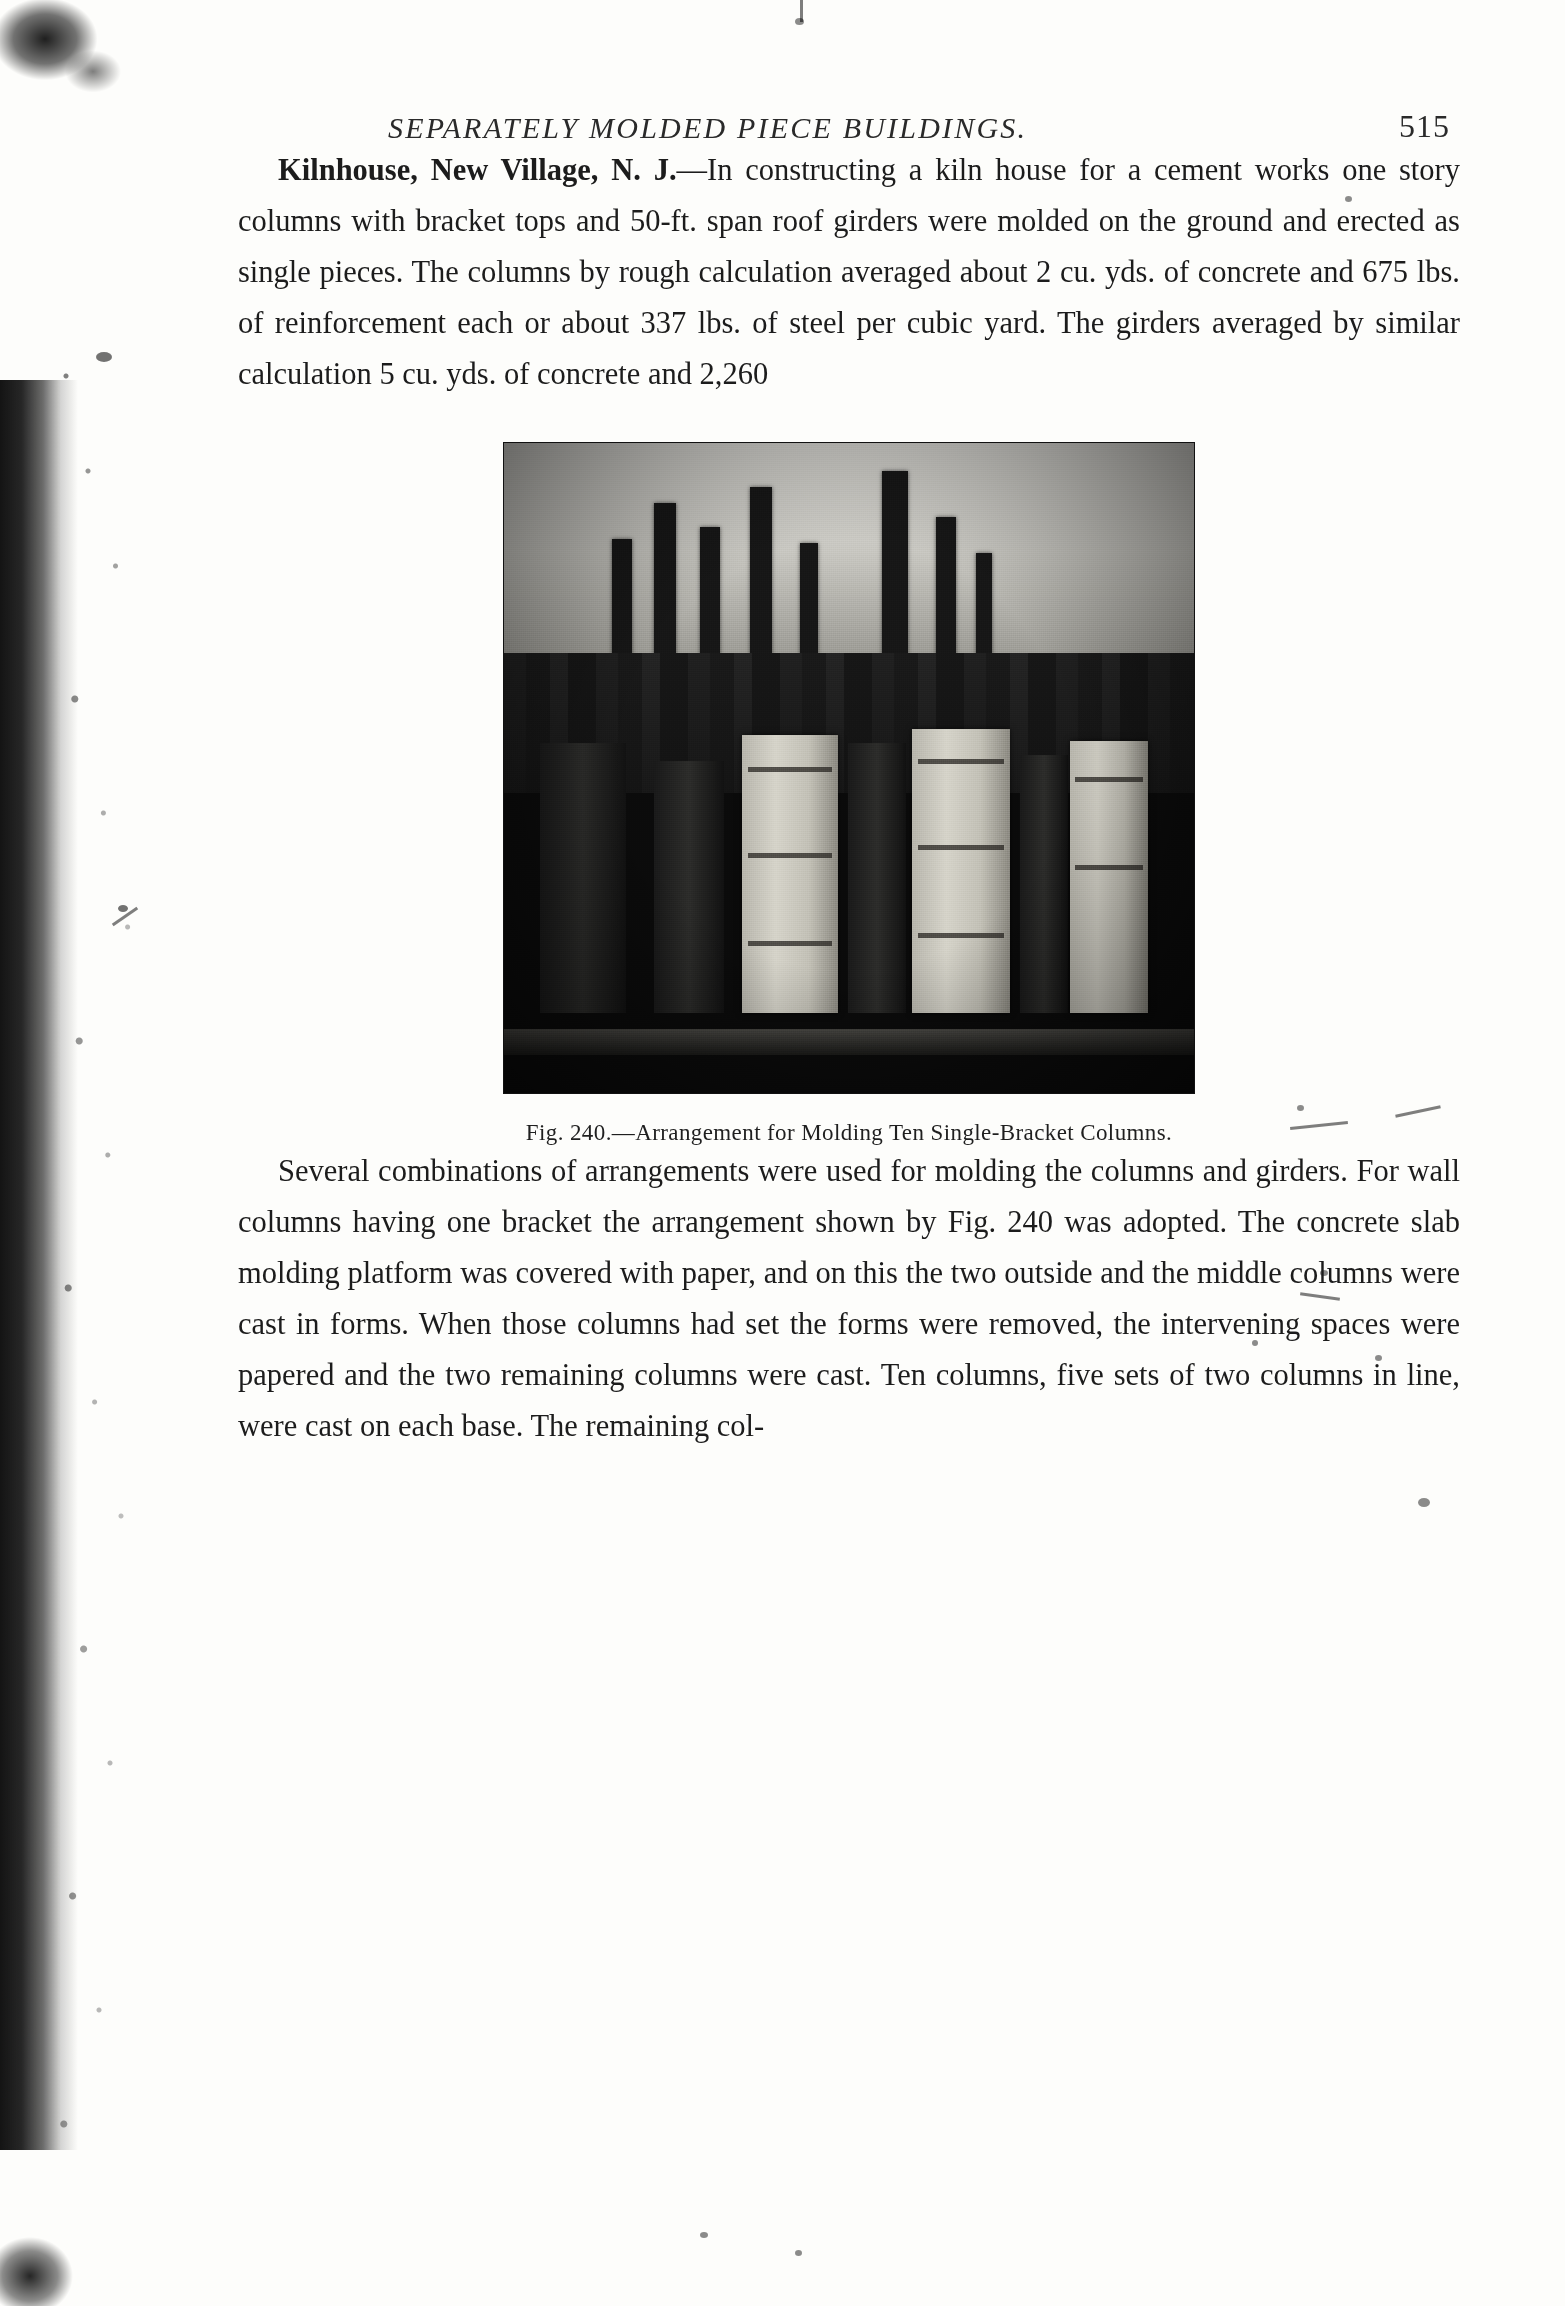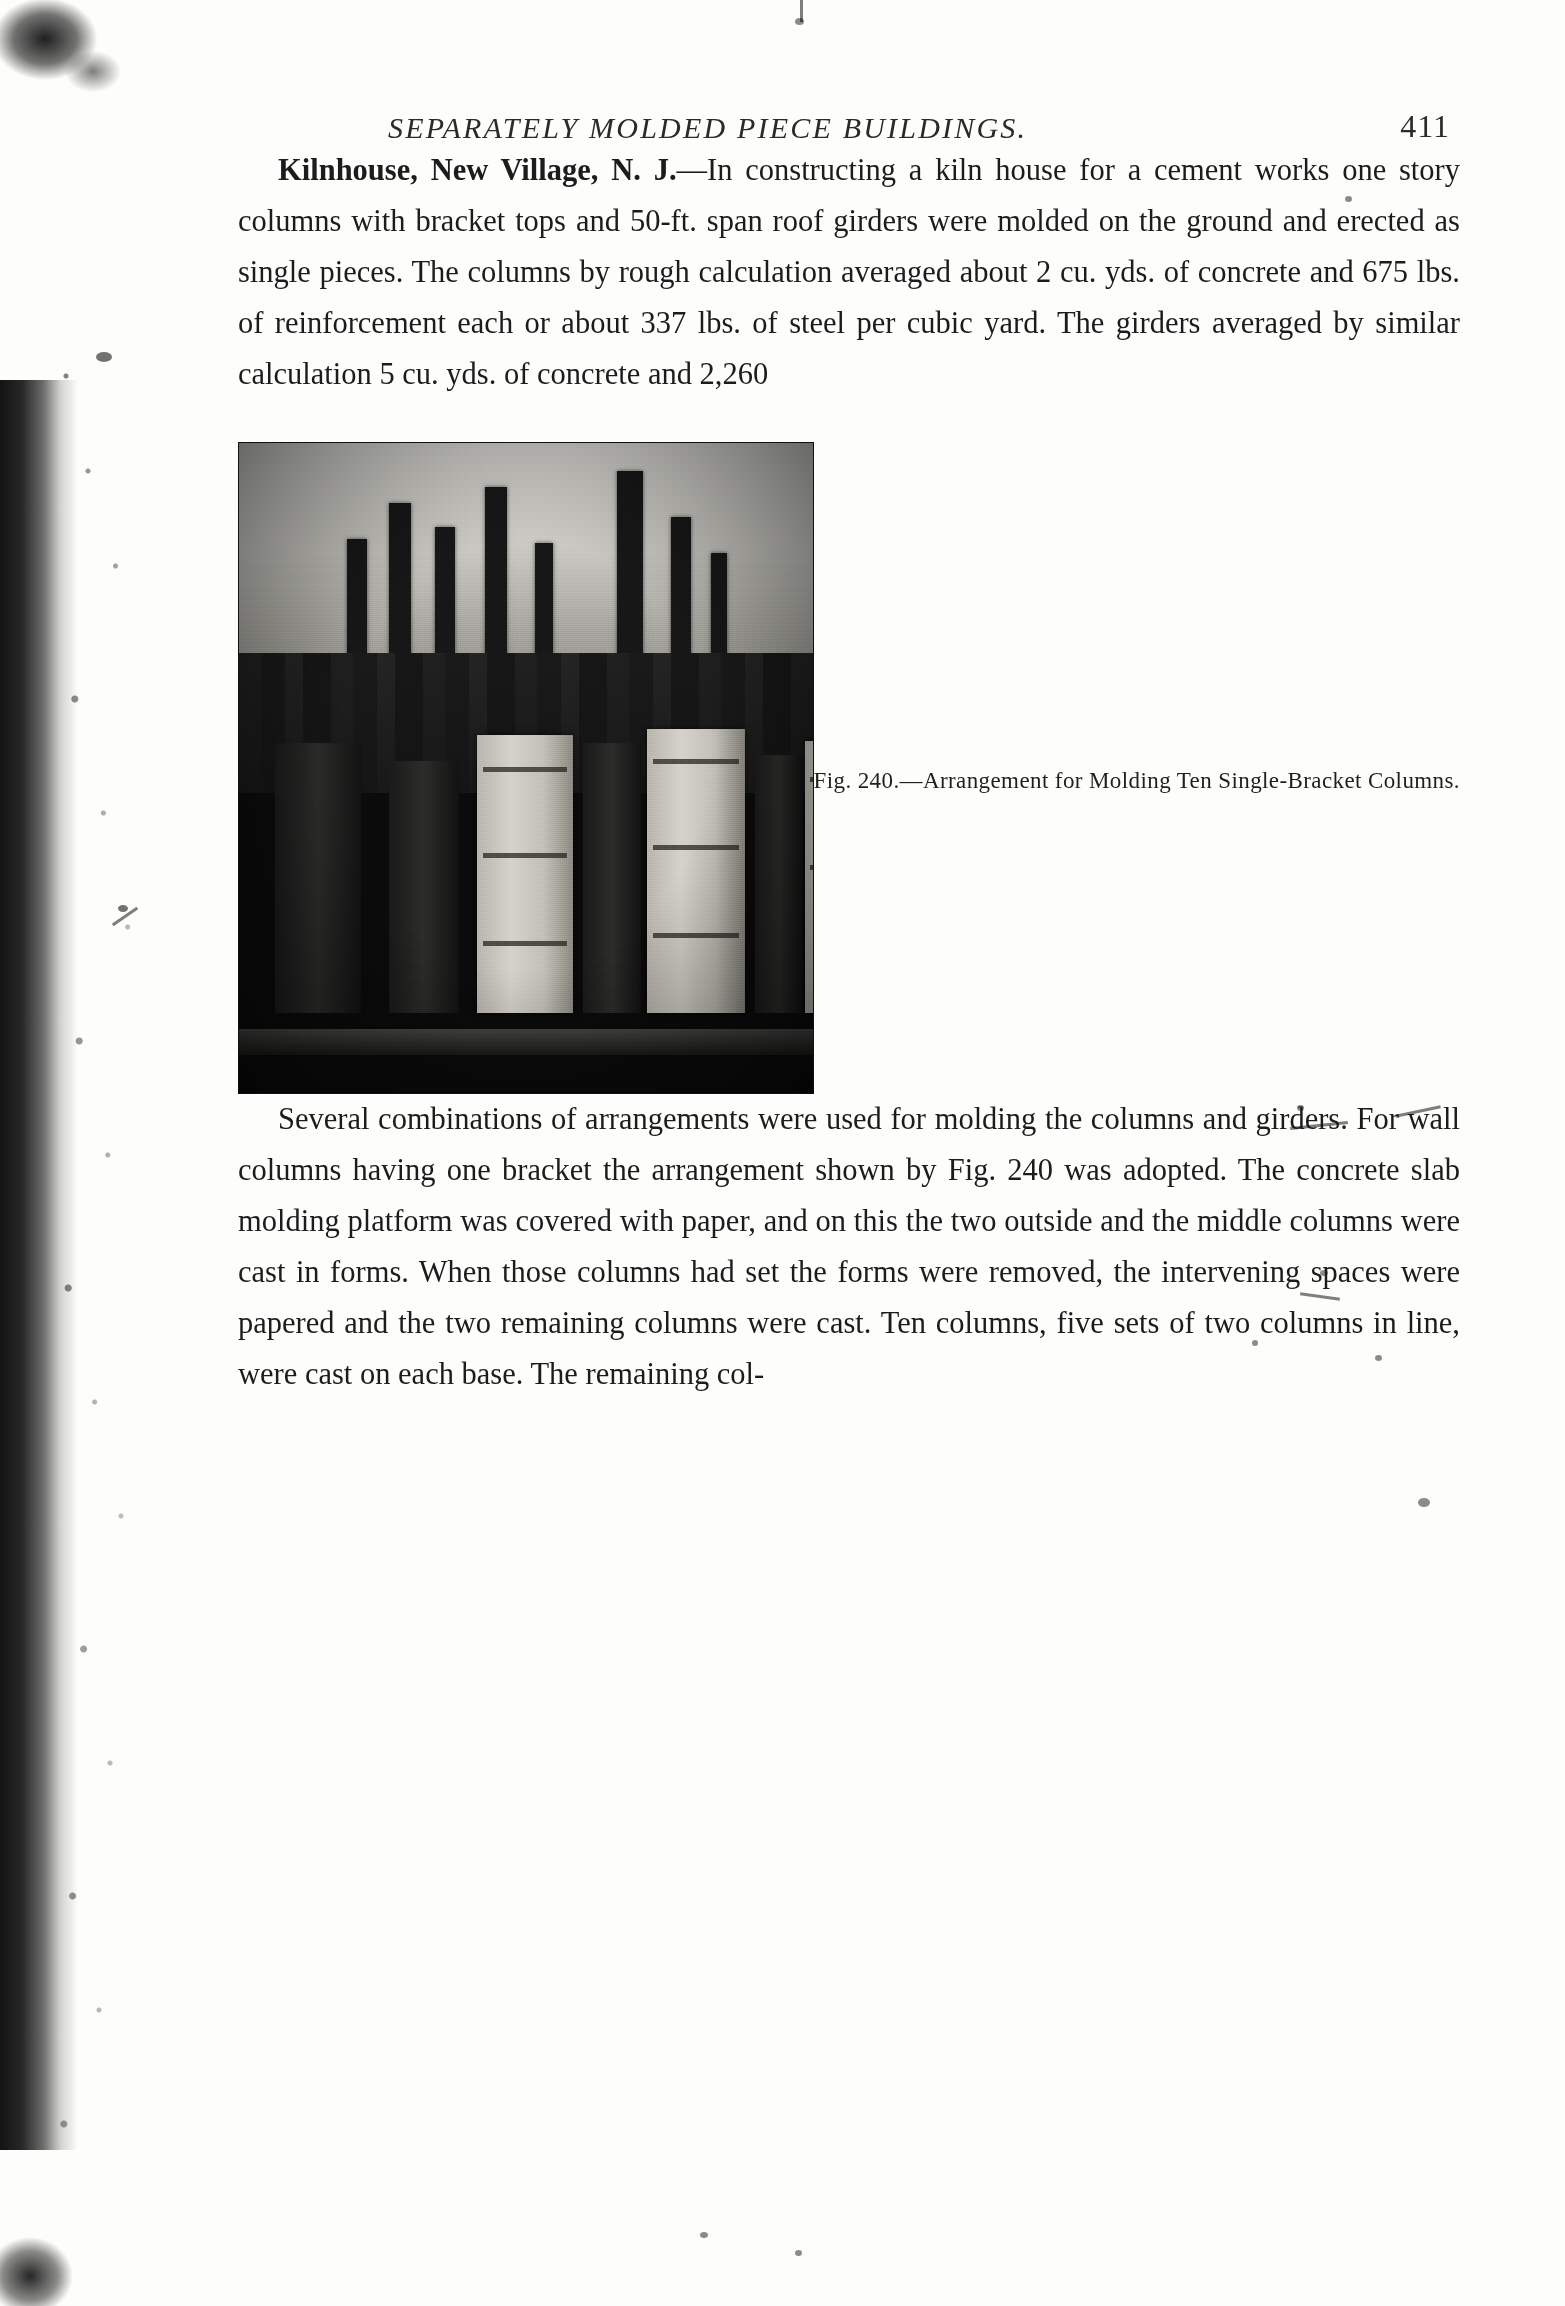--- a/index.html
+++ b/index.html
@@ -126,21 +126,21 @@
   .para.indent { text-indent: 40px; }
   .para + .para { margin-top: 2px; }
   .runin {
     font-weight: bold;
   }
 
   
   .figure-wrap {
     margin-top: 42px;
     display: flex;
-    flex-direction: row;
+    flex-direction: column;
     align-items: center;
   }
   .halftone {
     width: 690px;
     height: 650px;
     position: relative;
     background: #0c0c0c;
     border: 1px solid #111;
     overflow: hidden;
   }
@@ -255,21 +255,21 @@
   <div class="tick" style="left:1290px;top:1124px;width:58px;height:3px;transform:rotate(-6deg);"></div>
   <div class="tick" style="left:1395px;top:1110px;width:46px;height:3px;transform:rotate(-12deg);"></div>
   <div class="tick" style="left:1300px;top:1295px;width:40px;height:3px;transform:rotate(8deg);"></div>
   <div class="tick" style="left:110px;top:915px;width:30px;height:3px;transform:rotate(-35deg);"></div>
   <div class="tick" style="left:800px;top:0px;width:3px;height:22px;"></div>
 
   <div class="content">
 
     <div class="running-head">
       <div class="rh-title">SEPARATELY MOLDED PIECE BUILDINGS.</div>
-      <div class="rh-page">411</div>
+      <div class="rh-page">515</div>
     </div>
 
 
     <p class="para indent">
       <span class="runin">Kilnhouse, New Village, N. J.</span><span>—In constructing a kiln house for a cement works one story columns with bracket tops and 50-ft. span roof girders were molded on the ground and erected as single pieces.  The columns by rough calculation averaged about 2 cu. yds. of concrete and 675 lbs. of reinforcement each or about 337 lbs. of steel per cubic yard.  The girders averaged by similar calculation 5 cu. yds. of concrete and 2,260</span>
     </p>
 
     <div class="figure-wrap">
       <div class="halftone">
         <div class="sky"></div>

